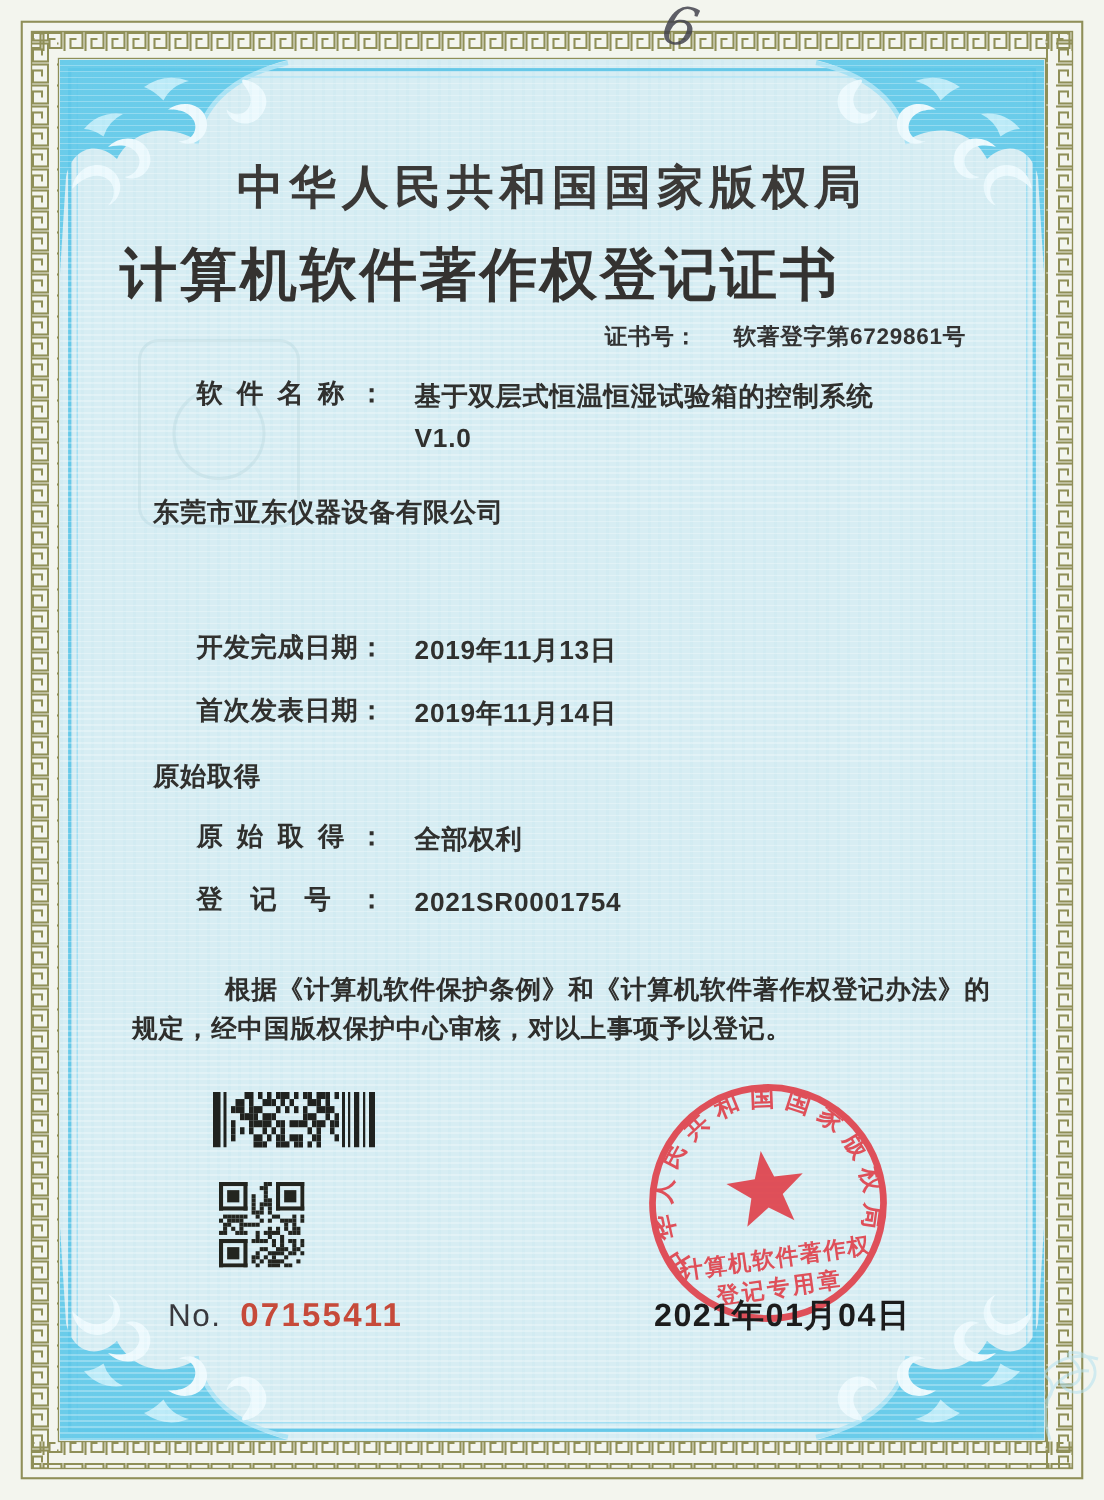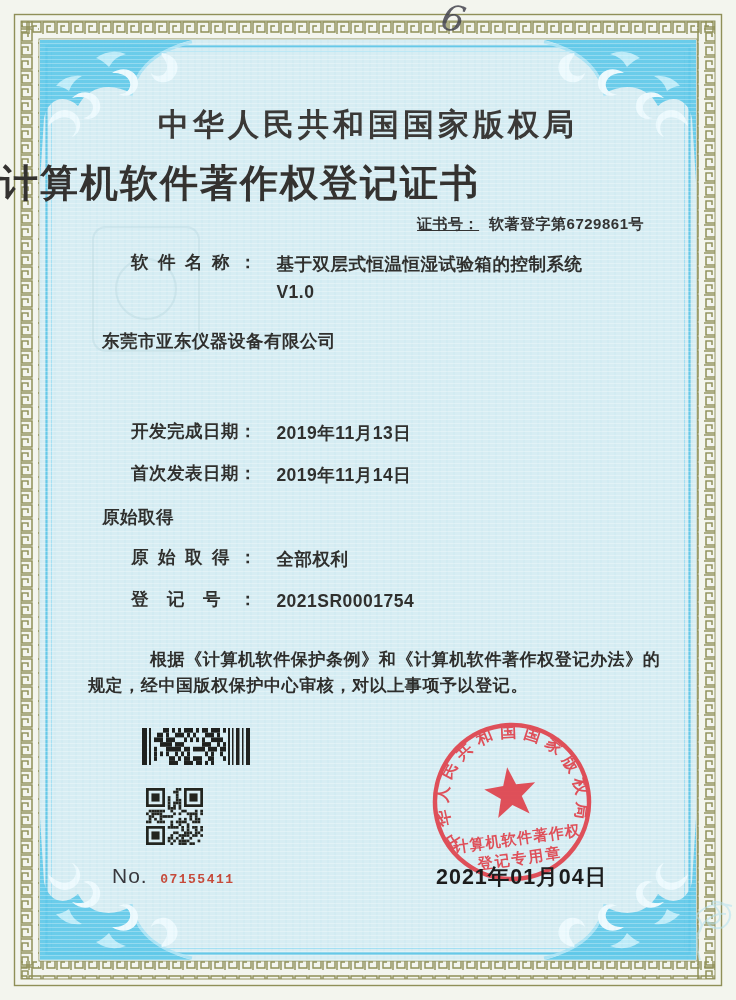--- a/index.html
+++ b/index.html
@@ -25,29 +25,29 @@
       repeating-linear-gradient(90deg, rgba(120,200,220,.05) 0 2px, rgba(120,200,220,0) 2px 7px);
     pointer-events:none;
   }
   .content{position:absolute;left:0;top:0;width:736px;height:1000px;z-index:2;}
   .issuer{
     position:absolute;left:0;top:104px;width:736px;text-align:center;margin:0;
     font-family:"Liberation Serif","DejaVu Serif",serif;
     font-size:31px;font-weight:bold;letter-spacing:4px;color:#3b3937;
   }
   .cert-title{
-    position:absolute;left:0;top:158px;width:640px;text-align:left;margin:0;
+    position:absolute;left:0;top:158px;width:640px;text-align:center;margin:0;
     font-family:"Liberation Serif","DejaVu Serif",serif;
     font-size:38px;font-weight:bold;letter-spacing:2px;color:#343230;
   }
   .certno{
     position:absolute;top:215px;right:92px;
     font-size:15px;font-weight:bold;letter-spacing:.5px;color:#333;
   }
-  .certno .lbl{margin-right:10px;text-decoration:underline;}
+  .certno .lbl{margin-right:24px;}
   .watermark{
     position:absolute;left:92px;top:226px;width:104px;height:122px;
     border:2px solid rgba(168,204,214,.5);border-radius:14px;opacity:.55;
   }
   .watermark::after{
     content:"";position:absolute;left:21px;top:30px;width:58px;height:58px;
     border:2px solid rgba(168,204,214,.5);border-radius:50%;
   }
   .field{position:absolute;left:88px;width:580px;font-size:17.5px;font-weight:bold;letter-spacing:.5px;}
   .flabel{display:inline-block;width:126px;text-align:justify;text-align-last:justify;vertical-align:top;margin-left:43px;}
@@ -57,22 +57,22 @@
   .st1{left:150px;top:600px;margin-top:48px;}
   .st2{left:88px;top:674px;}
   .barcode{position:absolute;left:142px;top:728px;}
   .qrcode{position:absolute;left:146px;top:788px;}
   .serial{position:absolute;left:112px;top:864px;}
   .serial .no{
     font-family:Liberation Sans, sans-serif;
     font-size:21px;color:#38383d;letter-spacing:1px;
   }
   .serial .num{
-    font-family:Liberation Mono, monospace;
-    font-size:13px;color:var(--serial-red);letter-spacing:1.5px;margin-left:8px;
+    font-family:Liberation Sans, sans-serif;
+    font-size:22px;color:var(--serial-red);letter-spacing:1.5px;margin-left:8px;
     font-weight:bold;
   }
   .seal{position:absolute;left:412px;top:700px;width:200px;height:200px;mix-blend-mode:multiply;}
   .seal svg{color:var(--seal-red);}
   .issue-date{
     position:absolute;left:436px;top:862px;z-index:3;
     font-size:21.5px;font-weight:bold;letter-spacing:1px;color:#1c1c1c;
   }
   .handwritten{
     position:absolute;left:442px;top:-2px;z-index:5;

